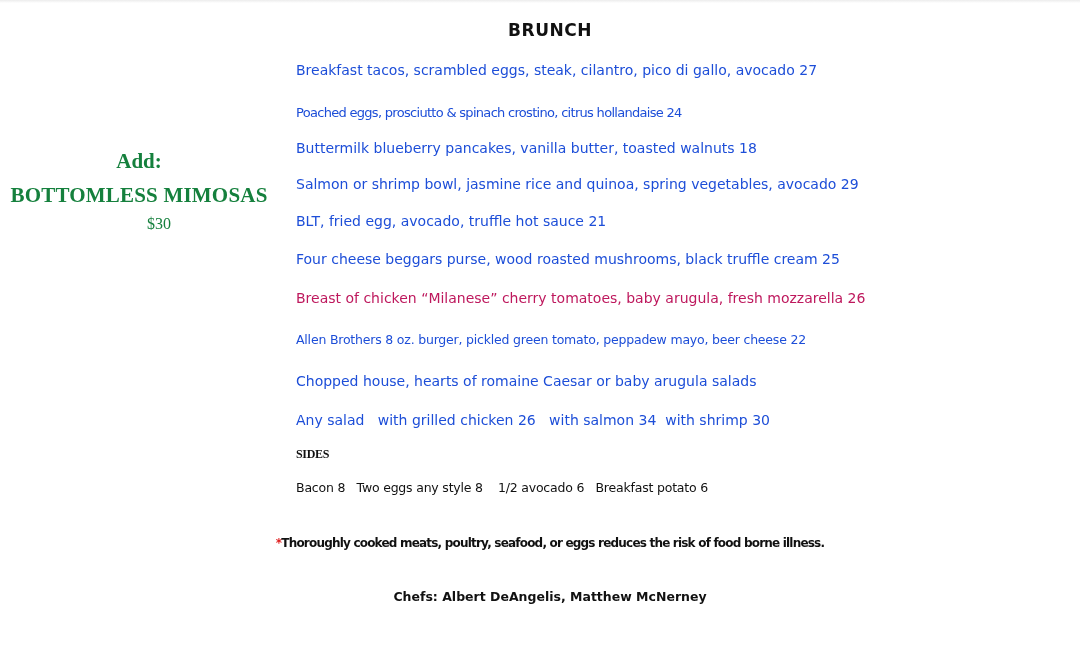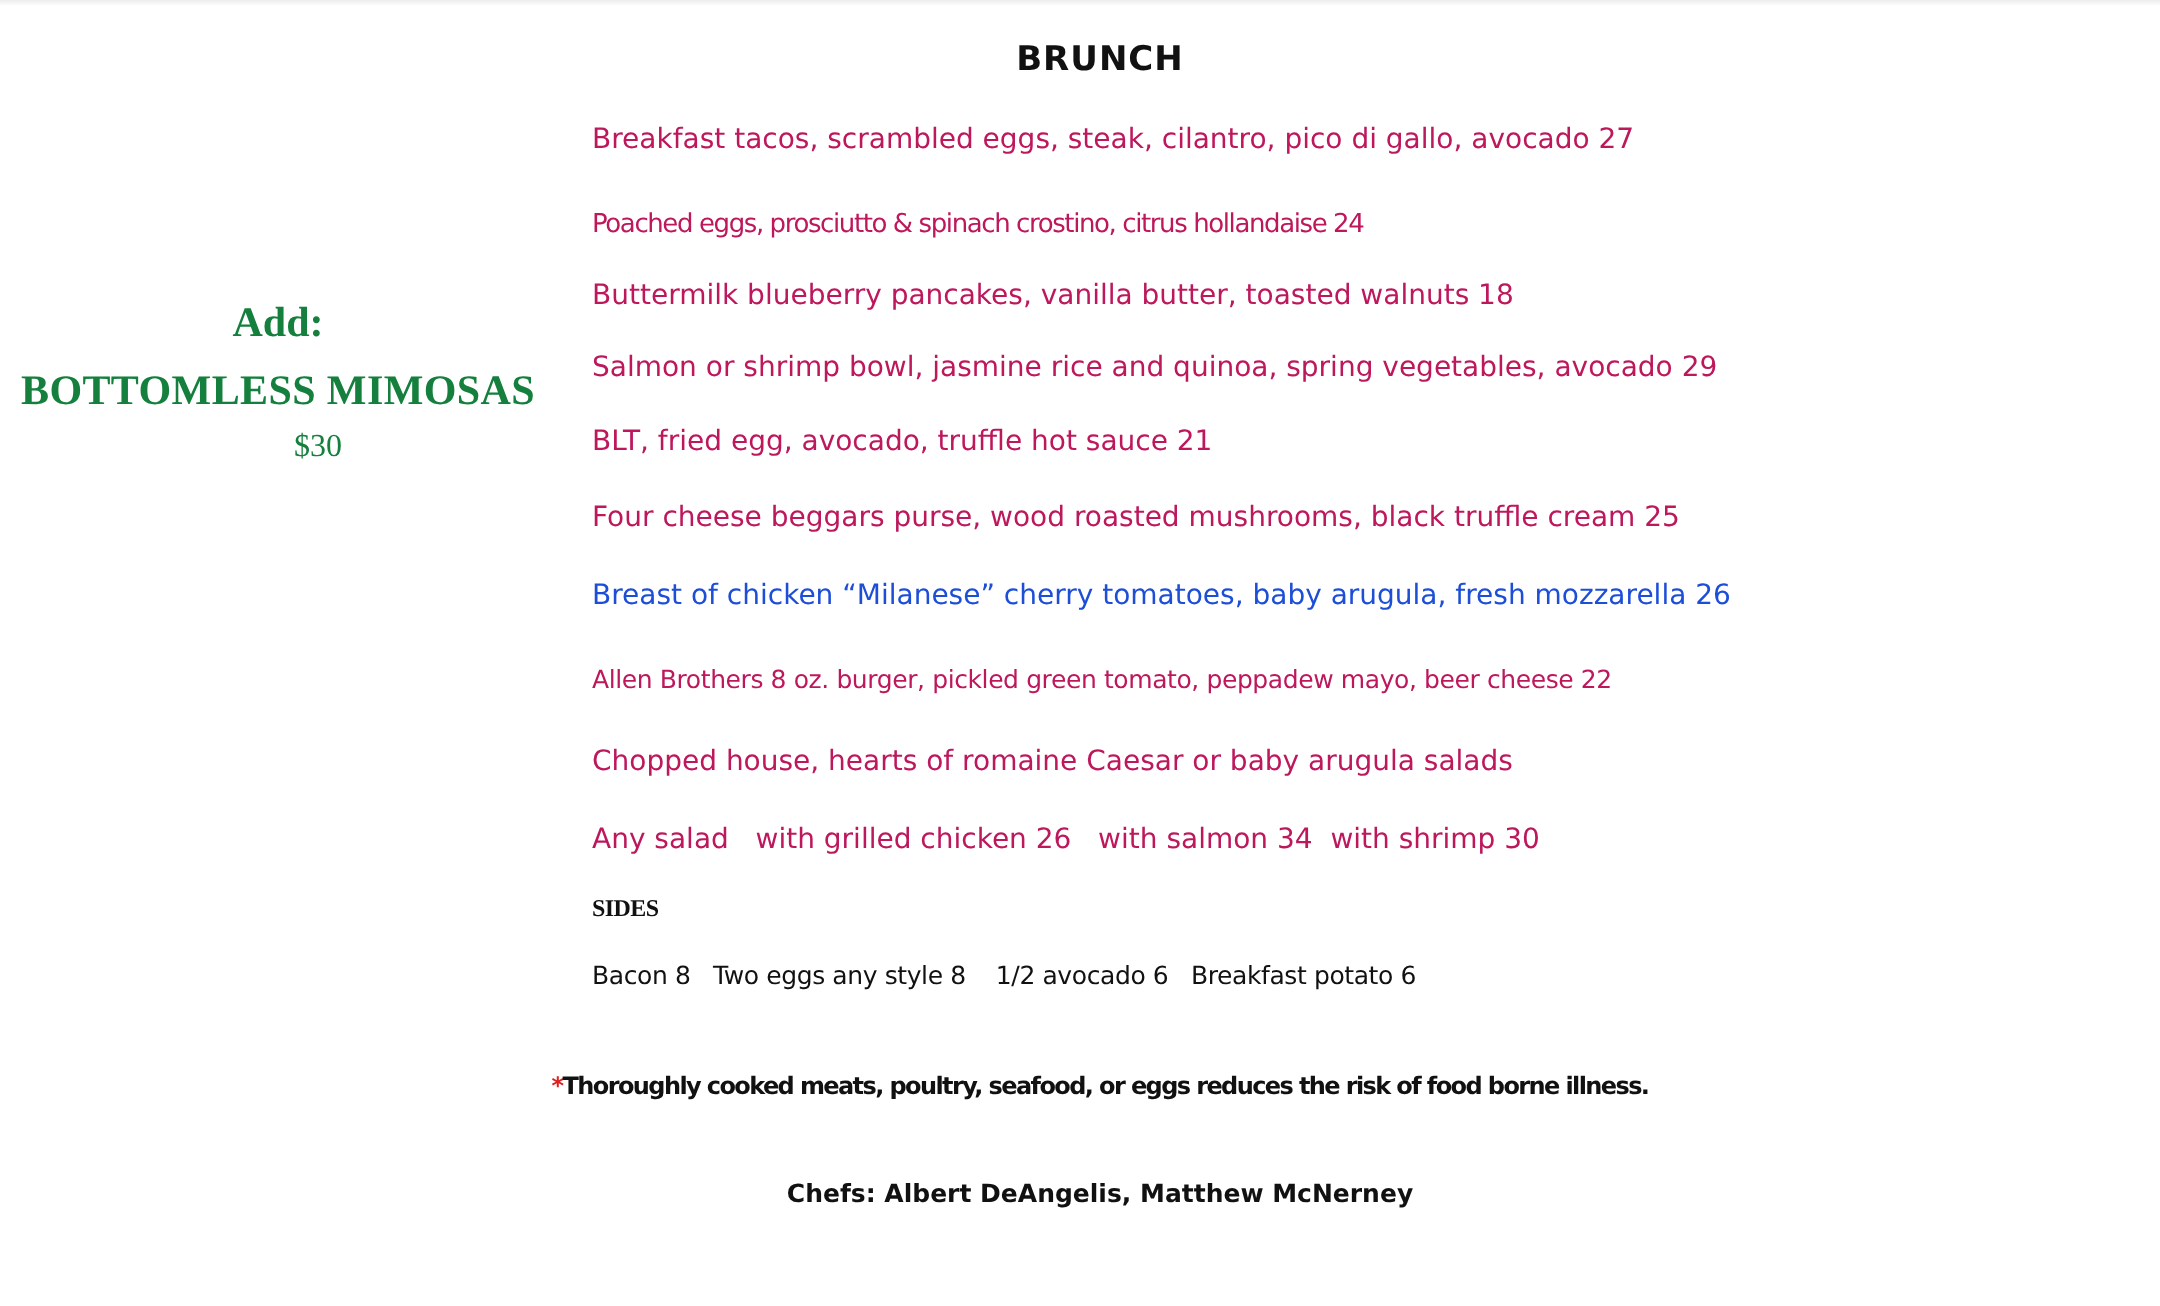--- a/index.html
+++ b/index.html
@@ -58,32 +58,32 @@
       font-weight: bold;
       font-size: 17px;
       letter-spacing: 0.5px;
     }
     .item {
       position: absolute;
       left: 296px;
       font-family: "DejaVu Sans", sans-serif;
       font-size: 14px;
       white-space: nowrap;
-      color: #be185d;
+      color: #1d4ed8;
       line-height: 18px;
     }
     .item.condensed {
       font-size: 13px;
       letter-spacing: -0.7px;
     }
     .item.small {
       font-size: 12.5px;
       letter-spacing: -0.2px;
     }
-    .item.gray { color: #1d4ed8; }
+    .item.gray { color: #be185d; }
     .sides-heading {
       position: absolute;
       left: 296px;
       top: 447px;
       font-family: Liberation Serif, serif;
       font-weight: bold;
       font-size: 12px;
       letter-spacing: -0.3px;
     }
     .sides-line {

